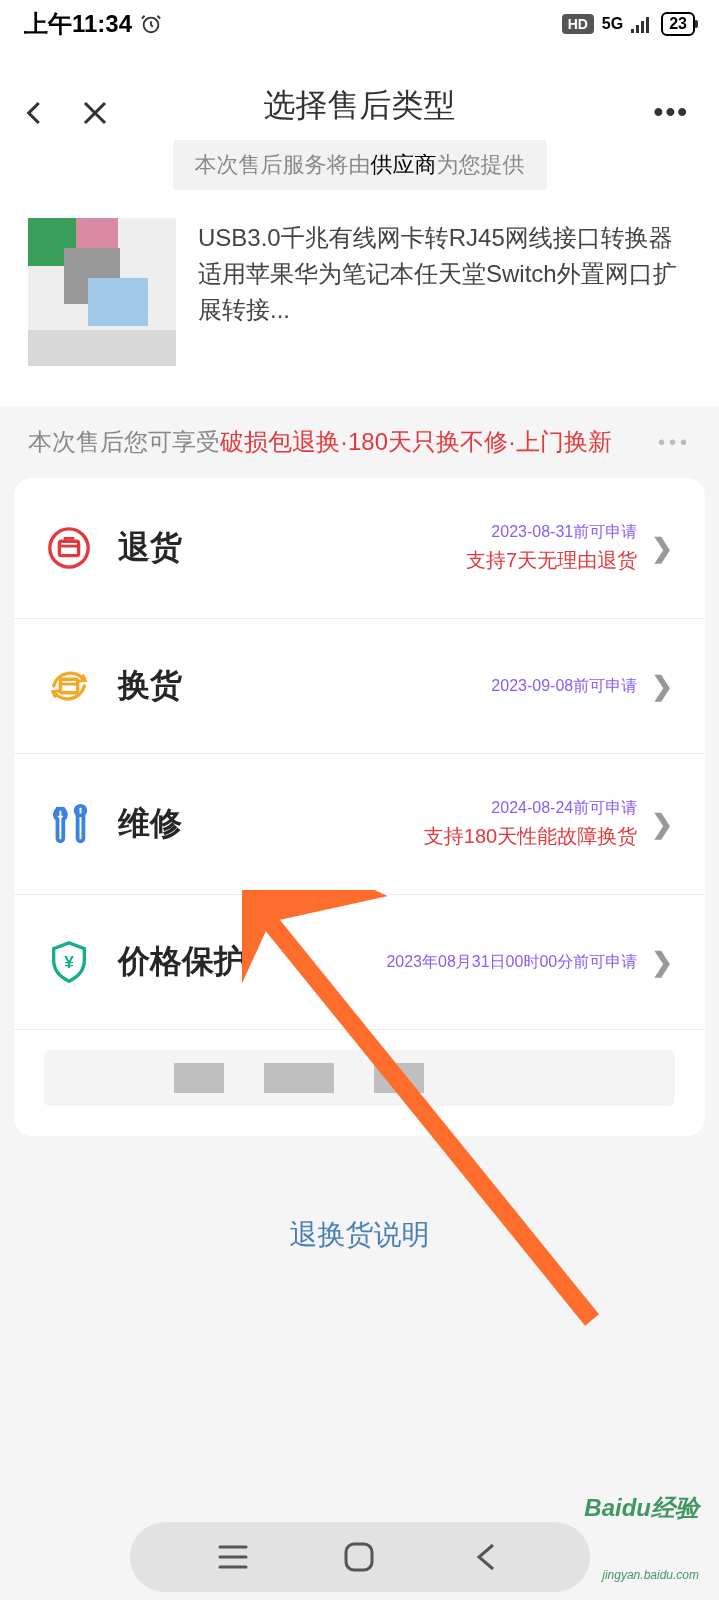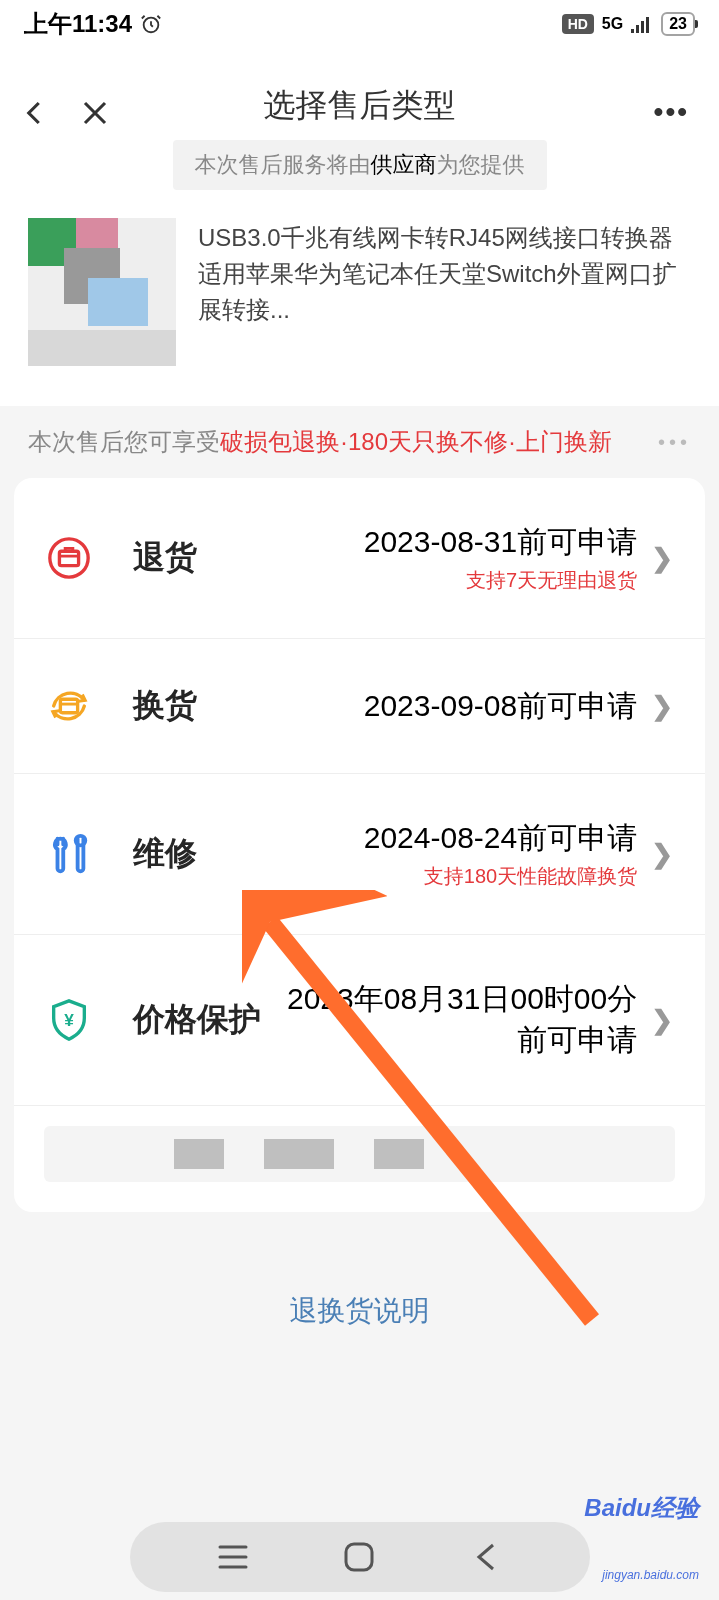--- a/index.html
+++ b/index.html
@@ -3,21 +3,21 @@
   <meta charset="utf-8">
   <style>
     * { margin: 0; padding: 0; box-sizing: border-box; font-family: -apple-system, "PingFang SC", "Microsoft YaHei", sans-serif; }
     body { width: 719px; height: 1600px; background: #f5f5f5; position: relative; overflow: hidden; }
     
     
     .status-bar { height: 48px; background: #fff; display: flex; align-items: center; justify-content: space-between; padding: 0 24px; font-size: 24px; font-weight: 600; }
     .status-left { display: flex; align-items: center; gap: 8px; }
     .status-right { display: flex; align-items: center; gap: 8px; }
     .badge-hd { background: #555; color: #fff; font-size: 14px; padding: 2px 6px; border-radius: 4px; font-weight: bold; }
-    .battery { border: 2px solid #a3a3a3; border-radius: 6px; padding: 1px 6px; font-size: 16px; position: relative; }
+    .battery { border: 2px solid #000000; border-radius: 6px; padding: 1px 6px; font-size: 16px; position: relative; }
     .battery::after { content: ''; position: absolute; right: -5px; top: 30%; width: 3px; height: 40%; background: #333; border-radius: 0 2px 2px 0; }
     
     
     .header { height: 80px; background: #fff; display: flex; align-items: flex-end; padding: 0 20px; position: relative; }
     .header-title { position: absolute; left: 50%; transform: translateX(-50%); font-size: 32px; font-weight: 500; color: #333; }
     .header-icons { display: flex; gap: 30px; }
     .dots { position: absolute; right: 30px; font-size: 28px; letter-spacing: 2px; color: #333; font-weight: bold; }
     
     
     .notice-wrap { background: #fff; padding: 12px 0 0; text-align: center; }
@@ -38,42 +38,42 @@
     .privilege { display: flex; align-items: center; justify-content: space-between; padding: 20px 28px; font-size: 24px; }
     .privilege .txt { color: #888; }
     .privilege .perks { color: #e4393c; }
     .dotgray { color: #bbb; letter-spacing: 4px; font-size: 20px; }
     
     
     .card { background: #fff; margin: 0 14px; border-radius: 18px; overflow: hidden; }
     .opt { display: flex; align-items: center; padding: 44px 32px; border-bottom: 1px solid #eee; }
     .opt:last-of-type { border-bottom: none; }
     .opt-icon { width: 46px; height: 46px; flex-shrink: 0; }
-    .opt-label { font-size: 32px; font-weight: 600; color: #262626; margin-left: 41px; flex-shrink: 0; }
+    .opt-label { font-size: 32px; font-weight: 600; color: #262626; margin-left: 26px; flex-shrink: 0; }
     .opt-right { margin-left: auto; text-align: right; display: flex; flex-direction: column; gap: 4px; }
-    .opt-date { font-size: 30px; color: #000000; }
+    .opt-date { font-size: 16px; color: #8b5cf6; }
     .opt-extra { font-size: 20px; color: #e4393c; }
     .chevron { margin-left: 14px; color: #999; font-size: 26px; font-weight: bold; }
     .bottom-strip { padding: 20px 30px 30px; }
     .placeholder-bar { height: 56px; background: #f4f4f4; border-radius: 6px; display: flex; gap: 40px; align-items: center; padding: 0 130px; }
     .placeholder-bar span { width: 50px; height: 30px; background: #bfbfbf; }
     .placeholder-bar span.w { width: 70px; }
     
     
     .footer-link { text-align: center; margin-top: 80px; font-size: 28px; color: #4a7fb5; }
     
     
     .navbar { position: absolute; bottom: 8px; left: 50%; transform: translateX(-50%); width: 460px; height: 70px; background: #e2e2e2; border-radius: 50px; display: flex; align-items: center; justify-content: space-around; padding: 0 40px; }
     .nav-btn { width: 36px; height: 36px; display: flex; align-items: center; justify-content: center; }
     
     
     .big-arrow { position: absolute; top: 890px; left: 242px; width: 360px; height: 440px; pointer-events: none; }
     
     
-    .watermark { position: absolute; bottom: 18px; right: 20px; color: #1d4ed8; font-size: 24px; font-weight: bold; opacity: .8; font-style: italic; }
+    .watermark { position: absolute; bottom: 18px; right: 20px; color: #15803d; font-size: 24px; font-weight: bold; opacity: .8; font-style: italic; }
     .watermark small { display: block; font-size: 12px; font-weight: normal; text-align: right; margin-top: 44px; }
   </style>
 </head>
 <body>
 
 <div class="status-bar">
   <div class="status-left">
     <span>上午11:34</span>
     <svg width="22" height="22" viewBox="0 0 24 24" fill="none" stroke="#333" stroke-width="2">
         <circle cx="12" cy="13" r="8"></circle>

